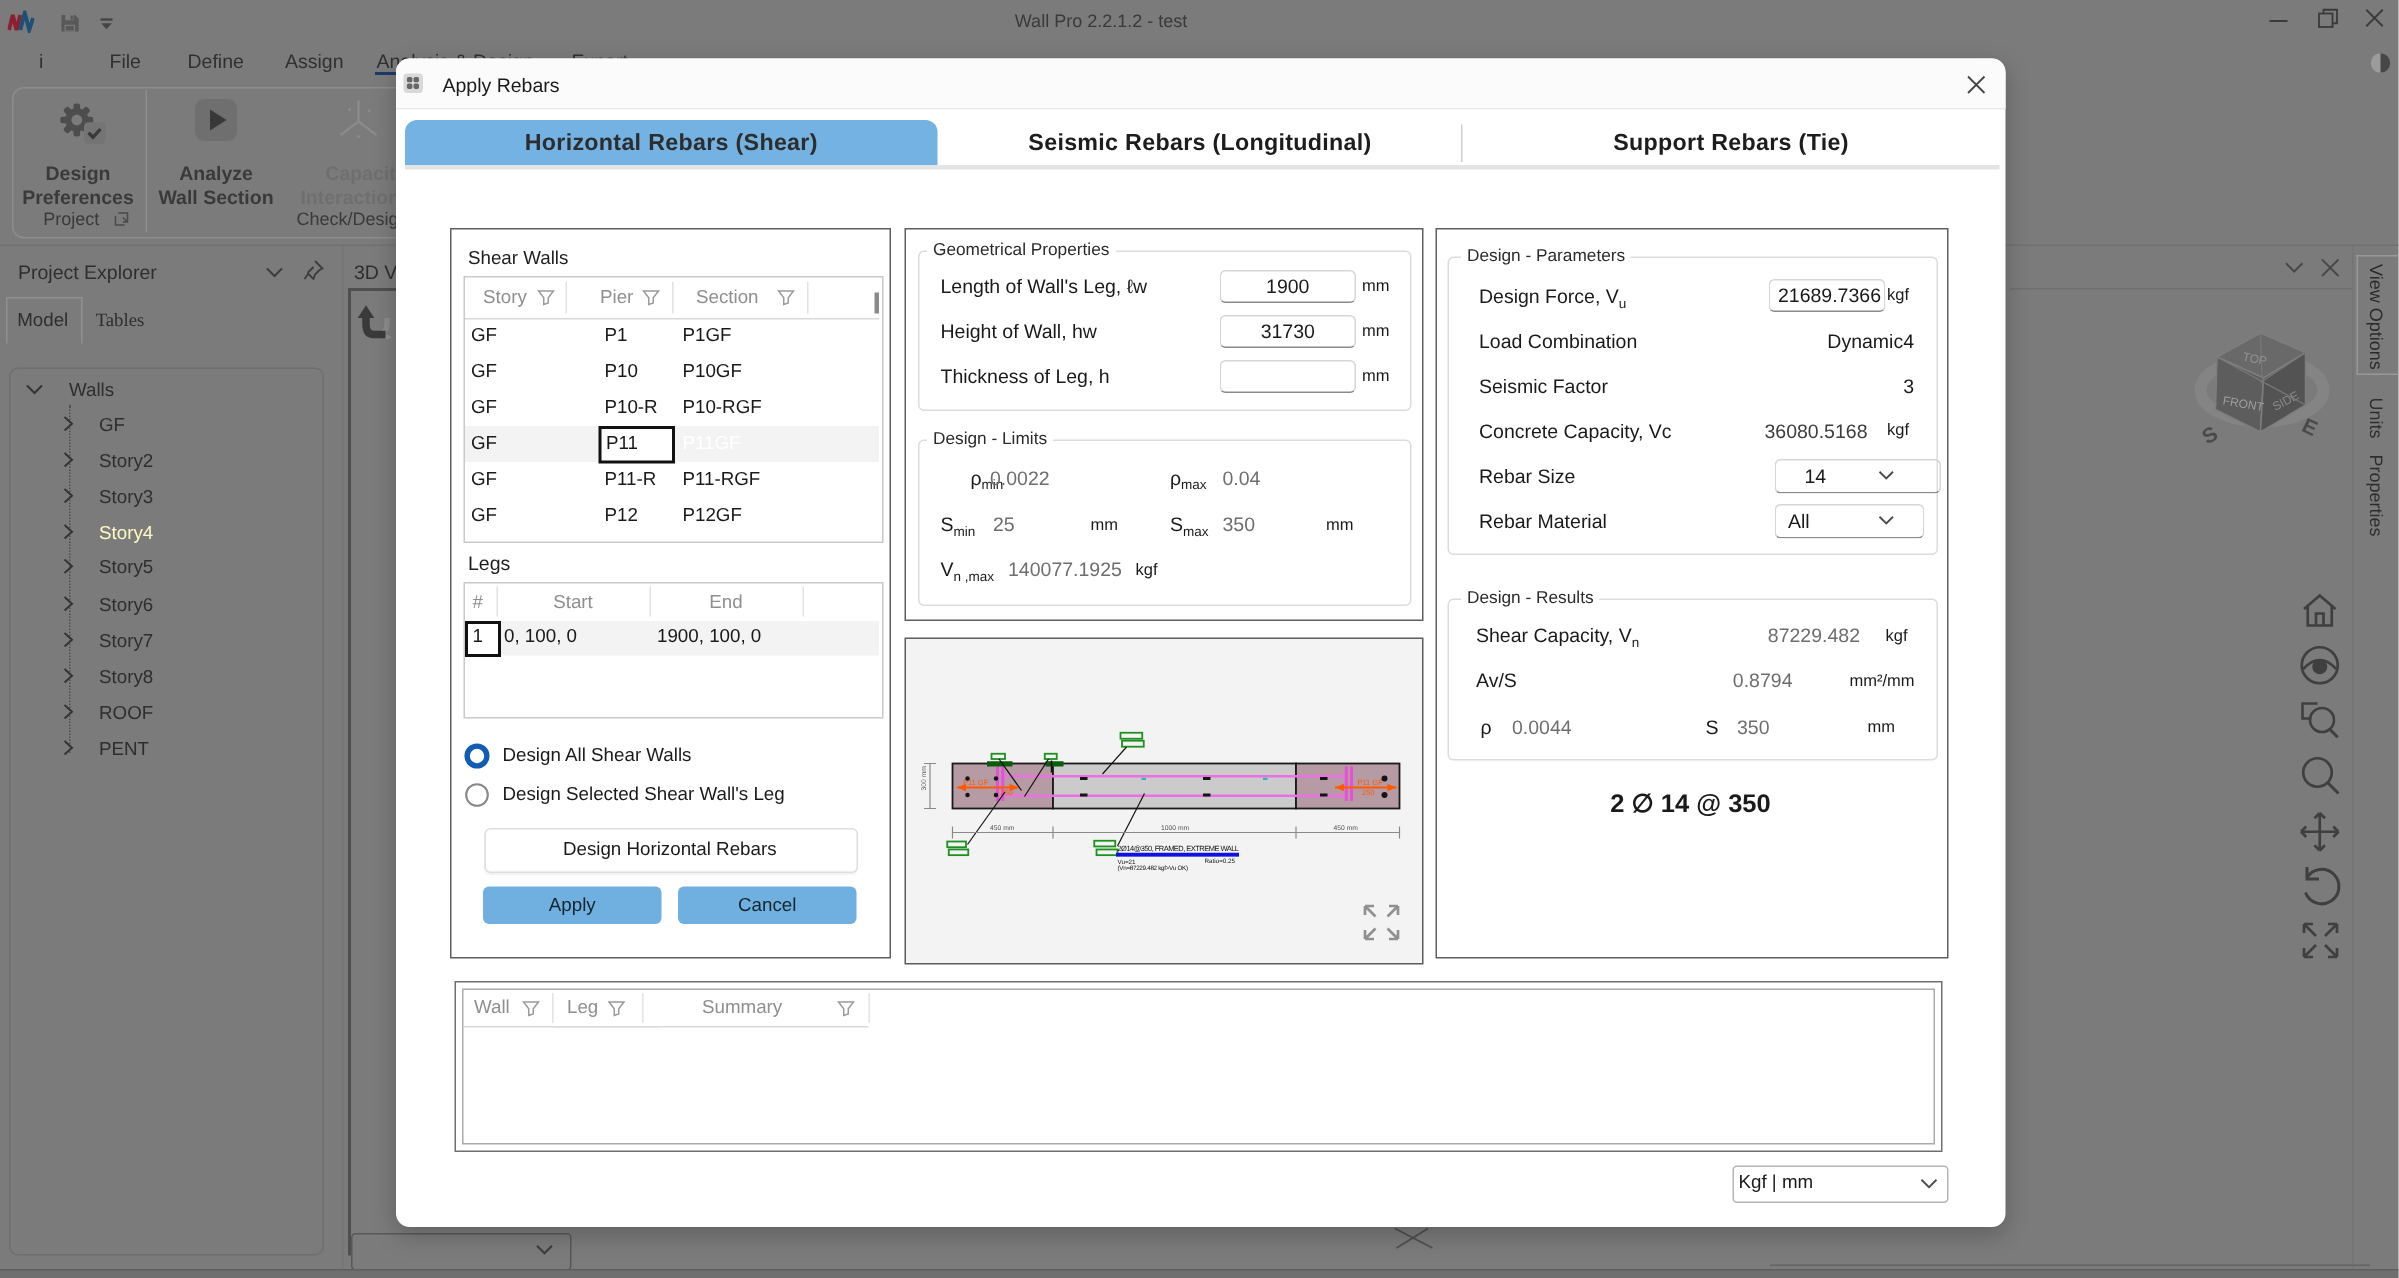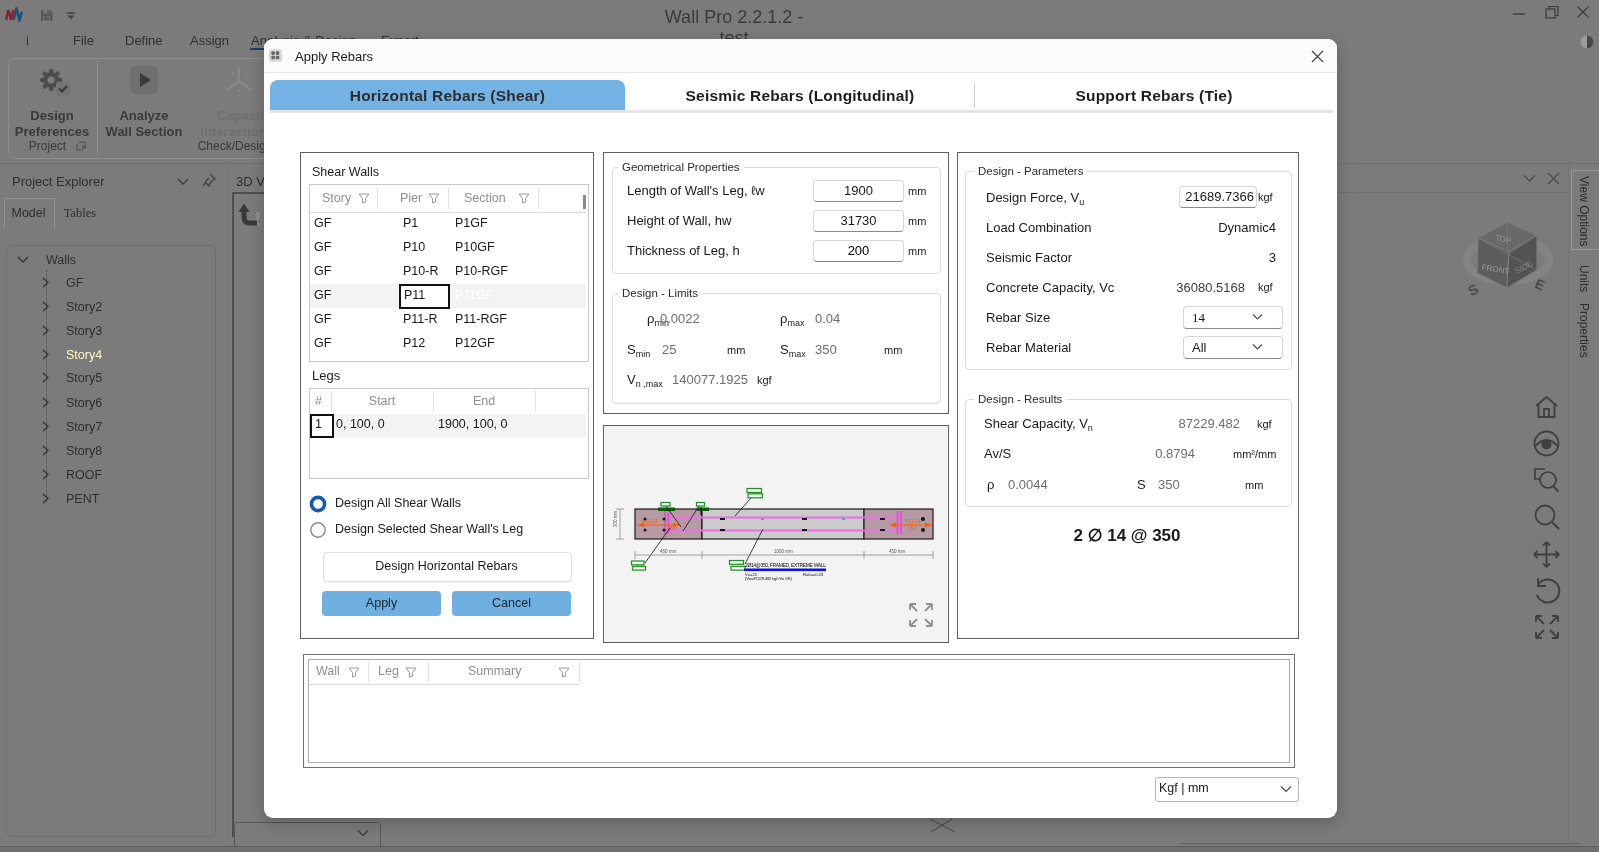--- a/index.html
+++ b/index.html
@@ -7,21 +7,21 @@
        font-family:"Liberation Sans", sans-serif;color:#2f2f2f;}
   .abs{position:absolute;}
   #stage{position:relative;width:1599px;height:852px;}
   svg{display:block;}
   .vtext{writing-mode:vertical-rl;}
 </style>
 </head>
 <body>
 <div id="stage">
 
-<div class="abs" style="left:654px;top:7px;width:160px;text-align:center;font-size:18px;color:#3a3a3a;">Wall Pro 2.2.1.2 - test</div>
+<div class="abs" style="left:654px;top:7px;width:160px;text-align:center;font-size:12px;color:#3a3a3a;">Wall Pro 2.2.1.2 - test</div>
 
 <svg class="abs" style="left:5px;top:7px" width="18" height="15" viewBox="0 0 18 15">
  <path d="M1 13 L3.5 3 L6 13 L8.5 3" fill="none" stroke="#8c2030" stroke-width="2.6"></path>
  <path d="M8.5 13 L11.5 1.5 L14.5 13 L17 5" fill="none" stroke="#1d5077" stroke-width="2.6"></path>
 </svg>
 
 <svg class="abs" style="left:40px;top:9px" width="13" height="13" viewBox="0 0 13 13">
  <path d="M1 1 h9 l2.5 2.5 V12 H1 z" fill="#585858"></path>
  <rect x="3.5" y="1" width="5.5" height="3.5" fill="#7b7b7b"></rect>
  <rect x="7" y="1.5" width="1.6" height="2.5" fill="#585858"></rect>
@@ -347,21 +347,21 @@
 
 <div class="abs" style="left:612px;top:167px;width:327px;height:105px;border:1px solid #dcdcdc;border-radius:4px;"></div>
 <div class="abs" style="left:618px;top:161px;background:#fff;padding:0 4px;font-size:11.5px;color:#2b2b2b;">Geometrical Properties</div>
 <div class="abs" style="left:627px;top:183px;font-size:13px;color:#1a1a1a;">Length of Wall's Leg, ℓw</div>
 <div class="abs" style="left:813px;top:180px;width:89px;height:20px;border:1px solid #d6d6d6;border-bottom:1px solid #8a8a8a;border-radius:4px;text-align:center;line-height:20px;font-size:13px;color:#1a1a1a;">1900</div>
 <div class="abs" style="left:908px;top:185px;font-size:11px;color:#1a1a1a;">mm</div>
 <div class="abs" style="left:627px;top:213px;font-size:13px;color:#1a1a1a;">Height of Wall, hw</div>
 <div class="abs" style="left:813px;top:210px;width:89px;height:20px;border:1px solid #d6d6d6;border-bottom:1px solid #8a8a8a;border-radius:4px;text-align:center;line-height:20px;font-size:13px;color:#1a1a1a;">31730</div>
 <div class="abs" style="left:908px;top:215px;font-size:11px;color:#1a1a1a;">mm</div>
 <div class="abs" style="left:627px;top:243px;font-size:13px;color:#1a1a1a;">Thickness of Leg, h</div>
-<div class="abs" style="left:813px;top:240px;width:89px;height:20px;border:1px solid #d6d6d6;border-bottom:1px solid #8a8a8a;border-radius:4px;text-align:center;line-height:20px;font-size:13px;color:#000000;">200</div>
+<div class="abs" style="left:813px;top:240px;width:89px;height:20px;border:1px solid #d6d6d6;border-bottom:1px solid #8a8a8a;border-radius:4px;text-align:right;line-height:20px;font-size:13px;color:#ffffff;">200</div>
 <div class="abs" style="left:908px;top:245px;font-size:11px;color:#1a1a1a;">mm</div>
 
 <div class="abs" style="left:612px;top:293px;width:327px;height:109px;border:1px solid #dcdcdc;border-radius:4px;"></div>
 <div class="abs" style="left:618px;top:287px;background:#fff;padding:0 4px;font-size:11.5px;color:#2b2b2b;">Design - Limits</div>
 <div class="abs" style="left:627px;top:311px;font-size:13px;color:#1a1a1a;margin-left:20px;">ρ<span style="font-size:9px;vertical-align:-3px;">min</span></div>
 <div class="abs" style="left:660px;top:311px;font-size:13px;color:#6e6e6e;">0.0022</div>
 <div class="abs" style="left:780px;top:311px;font-size:13px;color:#1a1a1a;">ρ<span style="font-size:9px;vertical-align:-3px;">max</span></div>
 <div class="abs" style="left:815px;top:311px;font-size:13px;color:#6e6e6e;">0.04</div>
 <div class="abs" style="left:627px;top:342px;font-size:13px;color:#1a1a1a;">S<span style="font-size:9px;vertical-align:-3px;">min</span></div>
 <div class="abs" style="left:662px;top:342px;font-size:13px;color:#6e6e6e;">25</div>
@@ -467,21 +467,21 @@
 <div class="abs" style="left:1179px;top:186px;width:74px;height:20px;border:1px solid #d6d6d6;border-bottom:1px solid #8a8a8a;border-radius:4px;text-align:right;line-height:20px;font-size:13px;color:#1a1a1a;padding-right:2px;">21689.7366</div>
 <div class="abs" style="left:1258px;top:191px;font-size:11px;color:#1a1a1a;">kgf</div>
 <div class="abs" style="left:986px;top:220px;font-size:13px;color:#1a1a1a;">Load Combination</div>
 <div class="abs" style="left:1176px;top:220px;width:100px;text-align:right;font-size:13px;color:#1a1a1a;">Dynamic4</div>
 <div class="abs" style="left:986px;top:250px;font-size:13px;color:#1a1a1a;">Seismic Factor</div>
 <div class="abs" style="left:1176px;top:250px;width:100px;text-align:right;font-size:13px;color:#1a1a1a;">3</div>
 <div class="abs" style="left:986px;top:280px;font-size:13px;color:#1a1a1a;">Concrete Capacity, Vc</div>
 <div class="abs" style="left:1145px;top:280px;width:100px;text-align:right;font-size:13px;color:#3d3d3d;">36080.5168</div>
 <div class="abs" style="left:1258px;top:281px;font-size:11px;color:#1a1a1a;">kgf</div>
 <div class="abs" style="left:986px;top:310px;font-size:13px;color:#1a1a1a;">Rebar Size</div>
-<div class="abs" style="left:1183px;top:306px;width:90px;height:21px;border:1px solid #d6d6d6;border-bottom:1px solid #8a8a8a;border-radius:4px;line-height:21px;font-size:13px;color:#1a1a1a;padding-left:8px;font-family:Liberation Serif, serif;">14</div>
+<div class="abs" style="left:1183px;top:306px;width:90px;height:21px;border:1px solid #d6d6d6;border-bottom:1px solid #8a8a8a;border-radius:4px;line-height:21px;font-size:13px;color:#1a1a1a;padding-left:19px;">14</div>
 <svg class="abs" style="left:1252px;top:313px" width="11" height="8" viewBox="0 0 11 8">
         <path d="M1 1.5 l4.5 4.5 4.5-4.5" fill="none" stroke="#4a4a4a" stroke-width="1.2"></path>
       </svg>
 <div class="abs" style="left:986px;top:340px;font-size:13px;color:#1a1a1a;">Rebar Material</div>
 <div class="abs" style="left:1183px;top:336px;width:90px;height:21px;border:1px solid #d6d6d6;border-bottom:1px solid #8a8a8a;border-radius:4px;line-height:21px;font-size:13px;color:#1a1a1a;padding-left:8px;">All</div>
 <svg class="abs" style="left:1252px;top:343px" width="11" height="8" viewBox="0 0 11 8">
         <path d="M1 1.5 l4.5 4.5 4.5-4.5" fill="none" stroke="#4a4a4a" stroke-width="1.2"></path>
       </svg>
 
 <div class="abs" style="left:965px;top:399px;width:325px;height:106px;border:1px solid #dcdcdc;border-radius:4px;"></div>

